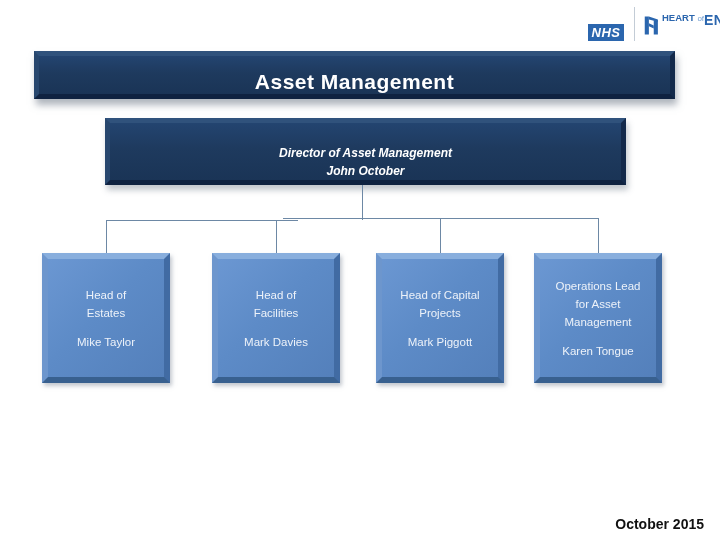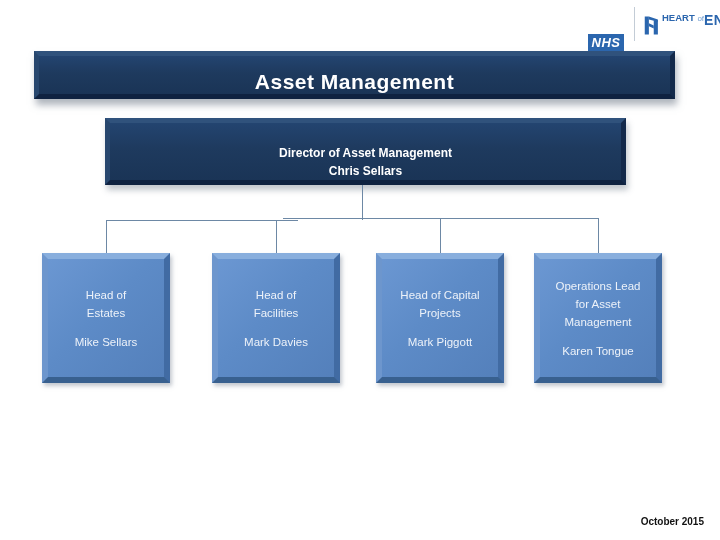--- a/index.html
+++ b/index.html
@@ -9,21 +9,21 @@
     width: 720px;
     height: 540px;
     background: #ffffff;
     font-family: "Liberation Sans", sans-serif;
     overflow: hidden;
   }
 
   
   .logo-strip { position: absolute; top: 0; left: 560px; width: 160px; height: 48px; }
   .nhs-logo {
-    position: absolute; left: 28px; top: 34px; width: 36px; height: 17px;
+    position: absolute; left: 28px; top: 24px; width: 36px; height: 17px;
     background: #2b66ae; color: #ffffff;
     font-weight: bold; font-style: italic; font-size: 13px;
     display: flex; align-items: center; justify-content: center;
     letter-spacing: 0.5px;
   }
   .logo-divider {
     position: absolute; left: 74px; top: 7px; width: 1px; height: 34px;
     background: #c3ccd6;
   }
   .hoe-logo { position: absolute; left: 84px; top: 13px; display: flex; gap: 3px; }
@@ -48,21 +48,21 @@
     text-align: center;
   }
   .title-bar {
     left: 34px; top: 51px; width: 641px; height: 48px;
     box-shadow: 2px 6px 7px rgba(110, 120, 135, 0.55);
     font-size: 21px; font-weight: bold; letter-spacing: 0.5px;
   }
   .director-box {
     left: 105px; top: 118px; width: 521px; height: 67px;
     box-shadow: 2px 5px 6px rgba(120, 130, 145, 0.45);
-    font-size: 12px; font-weight: bold; line-height: 18px;
+    font-size: 12px; font-weight: bold; line-height: 18px; font-style: italic;
   }
 
   
   .conn { position: absolute; background: #6d88a5; }
   .conn.v { width: 1px; }
   .conn.h { height: 1px; }
 
   
   .org-box {
     position: absolute; top: 253px; width: 128px; height: 130px;
@@ -81,21 +81,21 @@
   }
   .org-box .role { white-space: pre-line; }
   .box-1 { left: 42px; }
   .box-2 { left: 212px; }
   .box-3 { left: 376px; }
   .box-4 { left: 534px; }
 
   
   .footer-date {
     position: absolute; right: 16px; top: 516px;
-    font-size: 10px; font-weight: bold; color: #111111;
+    font-size: 14px; font-weight: bold; color: #111111;
   }
 </style>
 </head>
 <body>
 
 <div class="slide">
 
   <div class="logo-strip">
     <div class="nhs-logo">
       <span>NHS</span>
@@ -118,35 +118,35 @@
       </div>
     </div>
   </div>
 
   <div class="navy-box title-bar">
     <span>Asset Management</span>
   </div>
 
   <div class="navy-box director-box">
     <div class="role">Director of Asset Management</div>
-    <div class="name">Chris Sellars</div>
+    <div class="name">John October</div>
   </div>
 
   <div class="conn v" style="left:362px; top:185px; height:35px;"></div>
   <div class="conn h" style="left:106px; top:220px; width:192px;"></div>
   <div class="conn h" style="left:283px; top:218px; width:315px;"></div>
   <div class="conn v" style="left:106px; top:220px; height:33px;"></div>
   <div class="conn v" style="left:276px; top:220px; height:33px;"></div>
   <div class="conn v" style="left:440px; top:218px; height:35px;"></div>
   <div class="conn v" style="left:598px; top:218px; height:35px;"></div>
 
   <div class="org-box box-1">
     <div class="role">Head of
 Estates</div>
-    <div class="name">Mike Sellars</div>
+    <div class="name">Mike Taylor</div>
   </div>
   <div class="org-box box-2">
     <div class="role">Head of
 Facilities</div>
     <div class="name">Mark Davies</div>
   </div>
   <div class="org-box box-4">
     <div class="role">Operations Lead
 for Asset
 Management</div>

